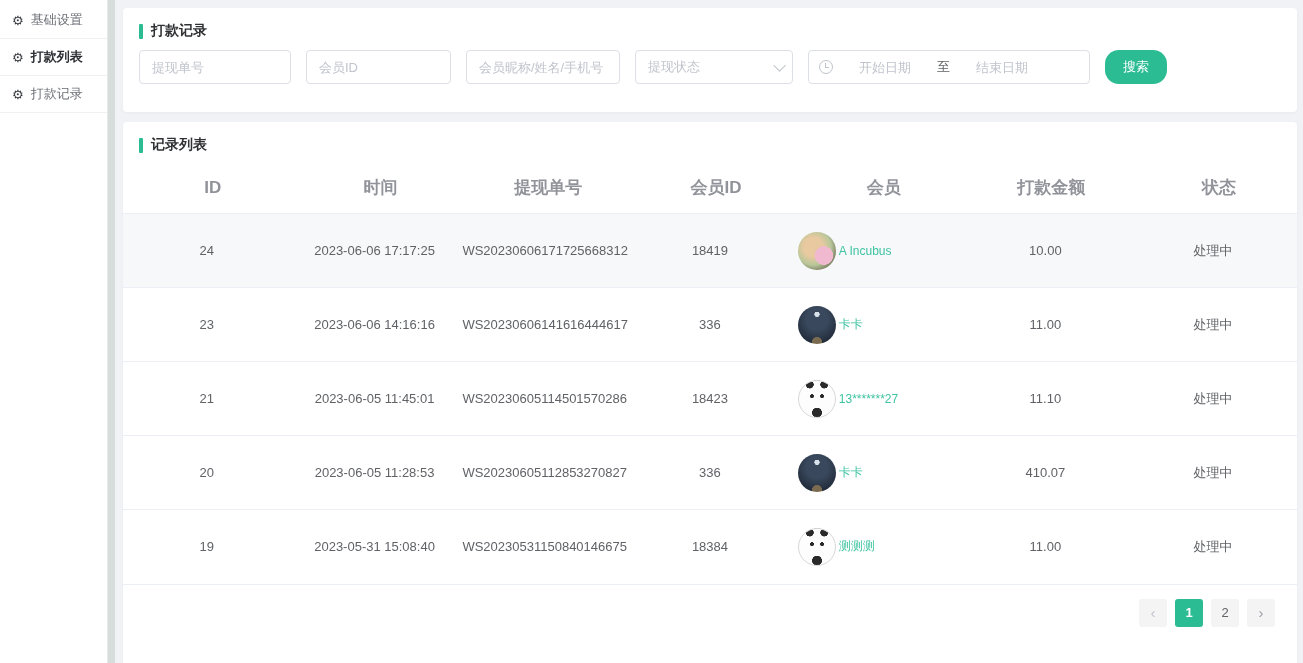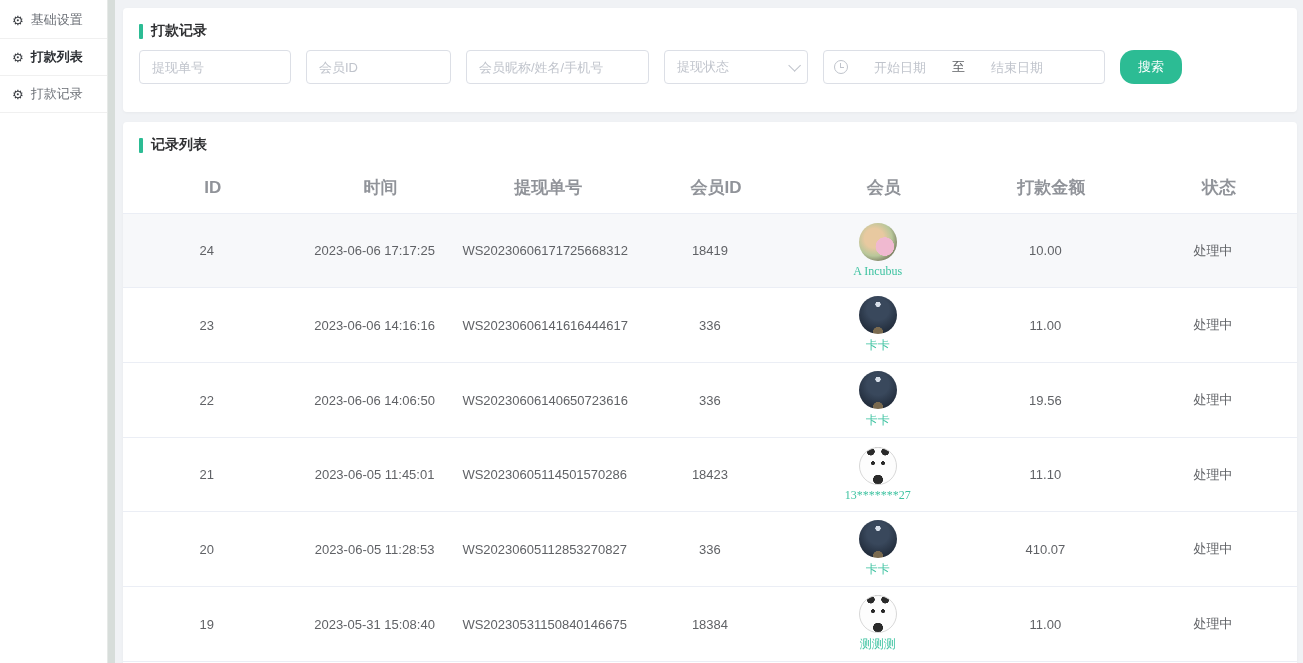--- a/index.html
+++ b/index.html
@@ -24,22 +24,22 @@
     font-weight:bold; color:#303133; padding:14px 16px 10px 16px; }
   .title-bar { width:4px; height:15px; border-radius:1px; flex:none; }
 
   
   .filter-card { padding-bottom:28px; }
   .filter-row { display:flex; align-items:center; gap:15px; padding:0 16px; }
   .f-input { height:34px; border:1px solid #dcdfe6; border-radius:4px;
     padding:0 12px; font-size:13px; color:#606266; outline:none; background:#fff;
     font-family:"Liberation Sans","DejaVu Sans",sans-serif; }
   .f-input::placeholder { color:#c0c4cc; }
-  .w-order { width:152px; } .w-mid { width:145px; } .w-info { width:183px; }
-  .f-select { width:144px; height:34px; border:1px solid #dcdfe6; border-radius:4px;
+  .w-order { width:152px; } .w-mid { width:145px; } .w-info { width:154px; }
+  .f-select { width:158px; height:34px; border:1px solid #dcdfe6; border-radius:4px;
     display:flex; align-items:center; justify-content:space-between; padding:0 10px 0 12px;
     color:#c0c4cc; font-size:13px; cursor:pointer; background:#fff; }
   .chev { width:9px; height:9px; border-right:1.5px solid #c0c4cc;
     border-bottom:1.5px solid #c0c4cc; transform:rotate(45deg) translateY(-3px); }
   .f-date { width:282px; height:34px; border:1px solid #dcdfe6; border-radius:4px;
     display:flex; align-items:center; padding:0 10px; gap:6px; background:#fff; font-size:13px; }
   .clock { width:14px; height:14px; border:1.4px solid #c0c4cc; border-radius:50%;
     position:relative; flex:none; }
   .clock::after { content:""; position:absolute; left:5px; top:2px; width:1.4px; height:4.5px;
     background:#c0c4cc; }
@@ -53,21 +53,21 @@
     color:#fff; font-size:13px; cursor:pointer; font-family:inherit; }
 
   
   .list-card { margin-top:10px; height:556px; overflow:hidden; position:relative; }
   table { width:100%; border-collapse:collapse; table-layout:fixed; }
   th { font-size:17px; color:#909399; font-weight:bold; padding:12px 4px 14px 16px;
     text-align:center; }
   td { text-align:center; font-size:13px; color:#606266; border-top:1px solid #ebeef5;
     padding:8px 4px; height:74px;margin-top:18px; }
   tr.hl td { background:#f7f8fa; }
-  .member-cell { display:flex; flex-direction:column; align-items:center; gap:3px;font-family:Liberation Serif, serif; }
+  .member-cell { display:flex; flex-direction:row; align-items:center; gap:3px; }
   .avatar { width:38px; height:38px; border-radius:50%; flex:none; background:#ccc; }
   .avatar[data-avatar="dog-flowers"] { background:
     radial-gradient(circle at 68% 62%, #f0b9d0 0 26%, rgba(240,185,208,0) 27%),
     radial-gradient(circle at 40% 40%, #e8c9a0 0 30%, #b8c79a 55%, #3a2e26 100%); }
   .avatar[data-avatar="night-scene"] { background:
     radial-gradient(circle at 50% 22%, #d8e0ea 0 7%, rgba(216,224,234,0) 8%),
     radial-gradient(circle at 50% 95%, #7a6a4f 0 12%, rgba(122,106,79,0) 13%),
     radial-gradient(circle at 50% 35%, #39485c 0 35%, #141c28 100%); }
   .avatar[data-avatar="panda-meme"] { border:1px solid #d8d8d8; background:
     radial-gradient(circle at 30% 10%, #2a2a2a 0 9%, rgba(42,42,42,0) 10%),
@@ -174,34 +174,20 @@
             <td>
                 <div class="member-cell">
               <span class="avatar" data-avatar="night-scene"></span>
               <span class="member-name" style="color:#3fc3a1">卡卡</span>
             </div>
               </td>
             <td>11.00</td>
             <td>处理中</td>
           </tr>
           <tr>
-            <td>22</td>
-            <td>2023-06-06 14:06:50</td>
-            <td>WS20230606140650723616</td>
-            <td>336</td>
-            <td>
-                <div class="member-cell">
-              <span class="avatar" data-avatar="night-scene"></span>
-              <span class="member-name" style="color:#3fc3a1">卡卡</span>
-            </div>
-              </td>
-            <td>19.56</td>
-            <td>处理中</td>
-          </tr>
-          <tr>
             <td>21</td>
             <td>2023-06-05 11:45:01</td>
             <td>WS20230605114501570286</td>
             <td>18423</td>
             <td>
                 <div class="member-cell">
               <span class="avatar" data-avatar="panda-meme"></span>
               <span class="member-name" style="color:#3fc3a1">13*******27</span>
             </div>
               </td>

